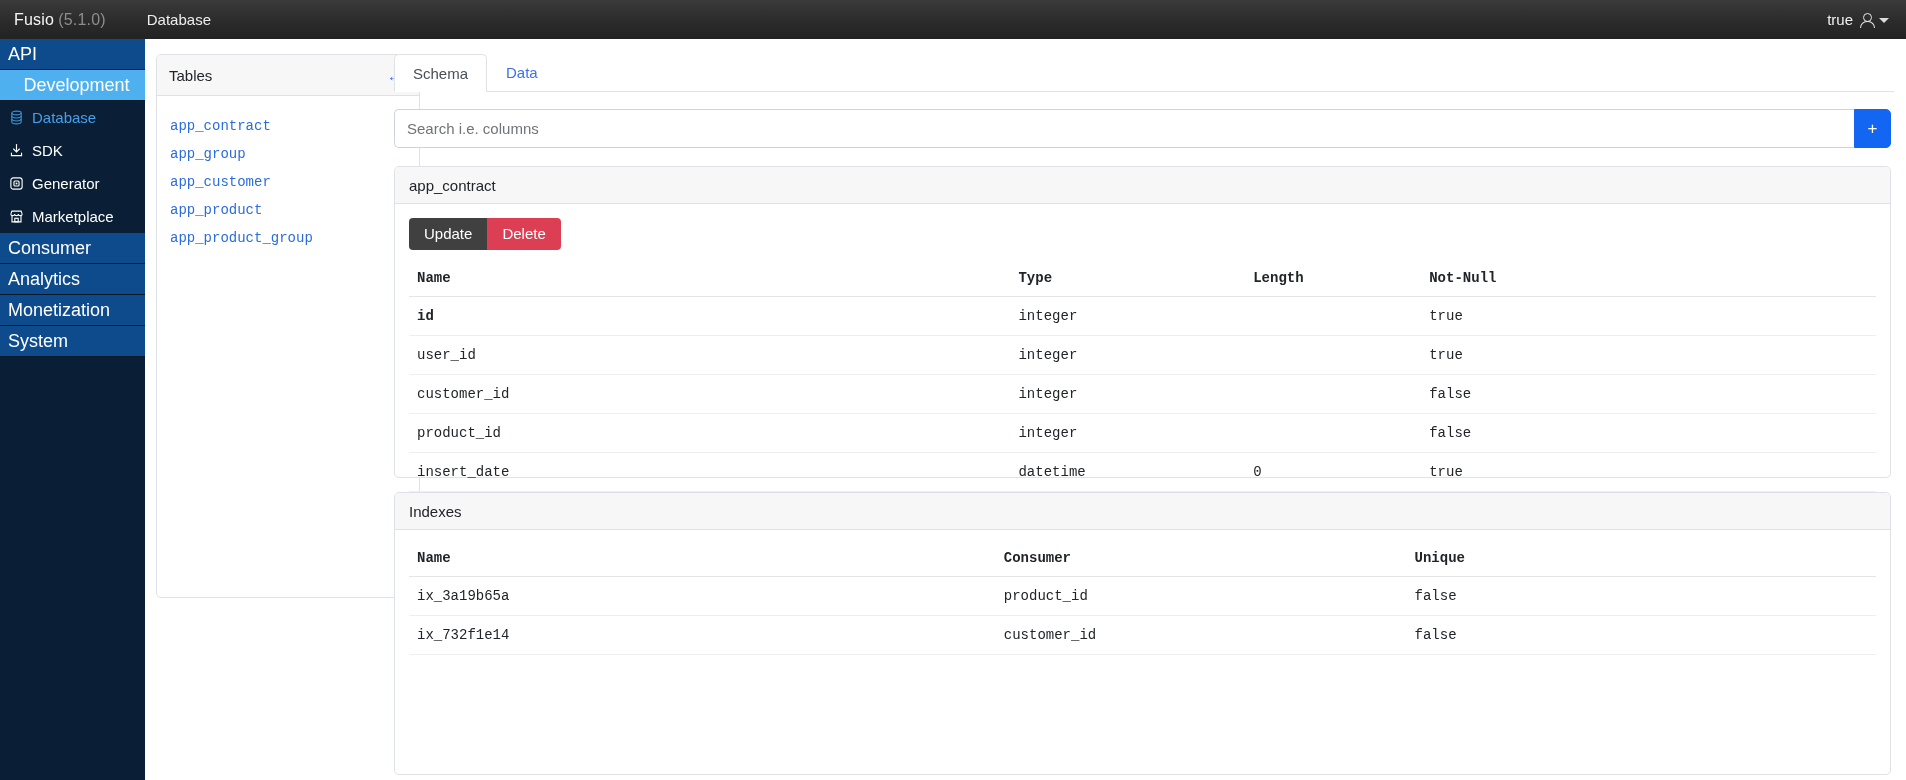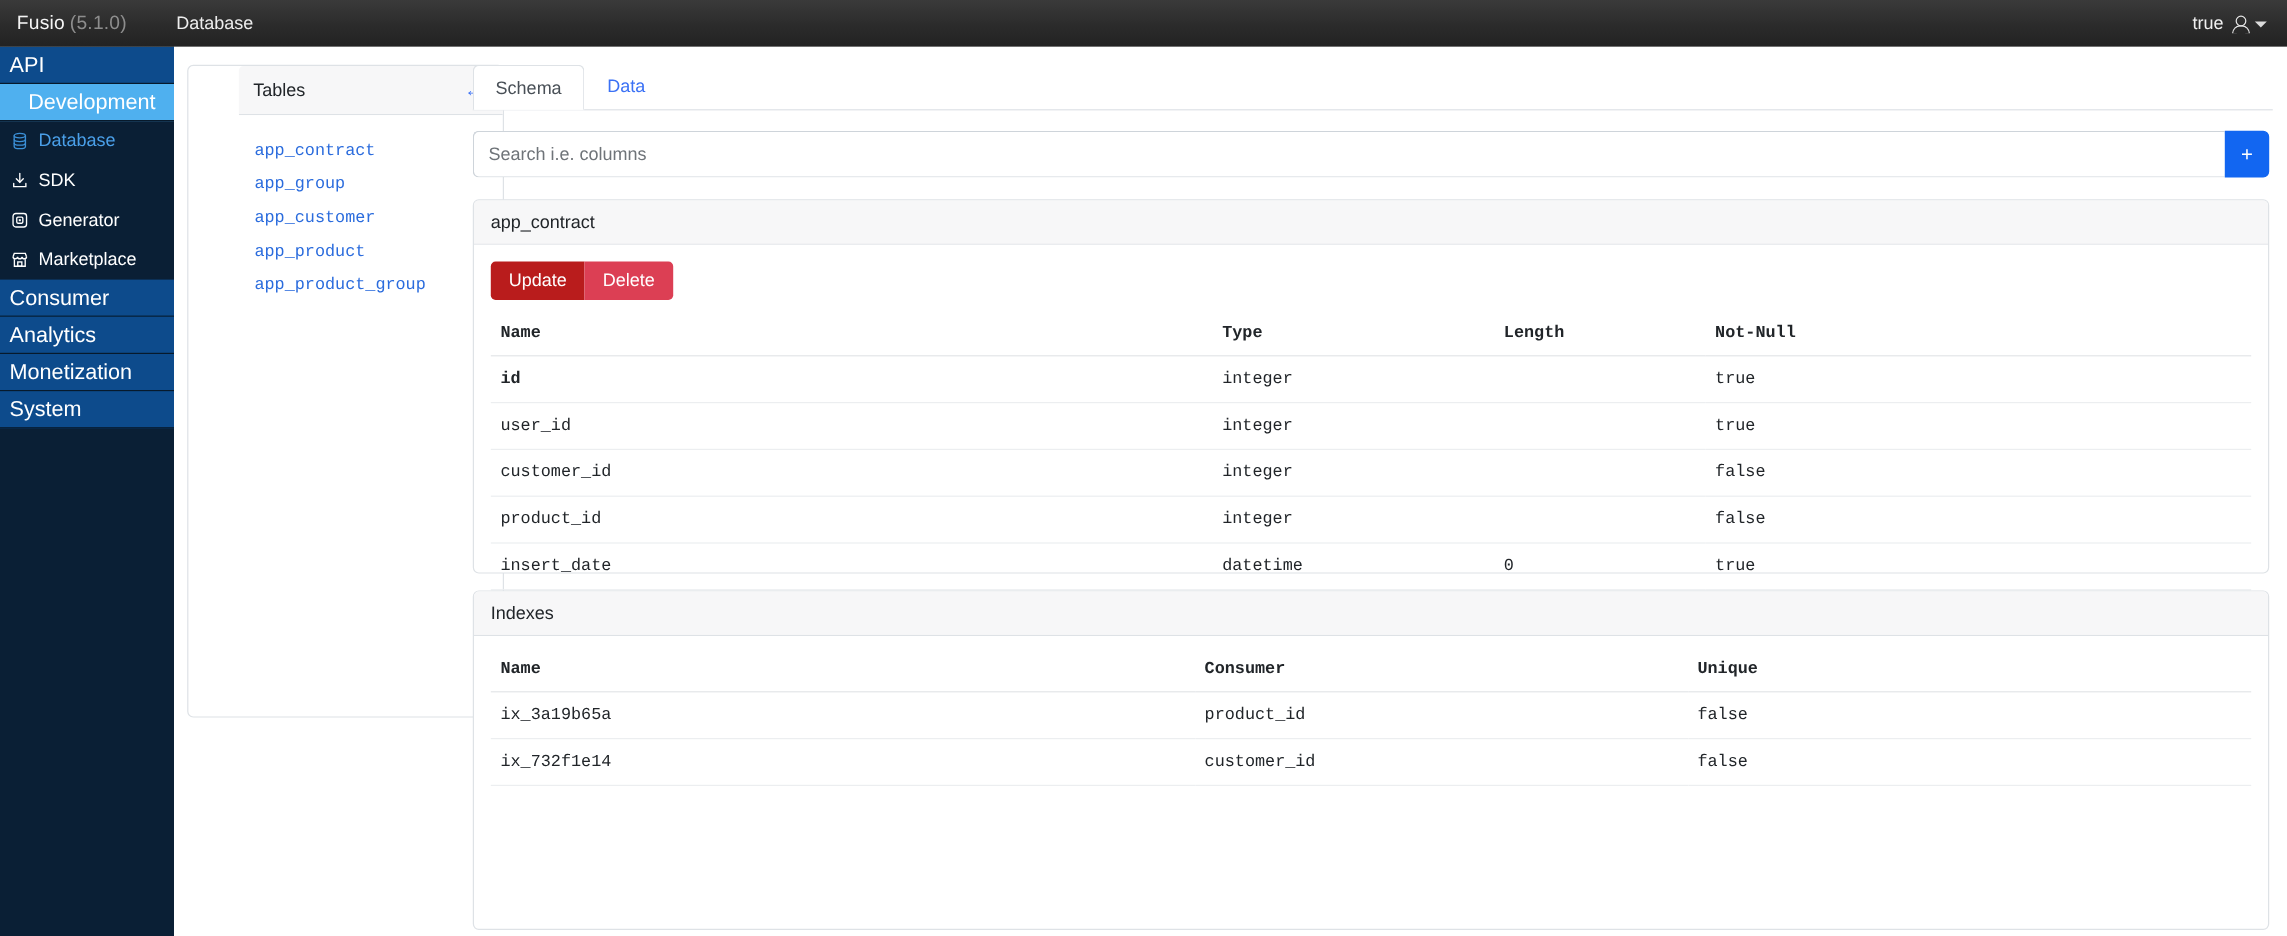--- a/index.html
+++ b/index.html
@@ -98,21 +98,20 @@
     background: #ffffff;
   }
 
   
   .tables-card {
     position: absolute; left: 11px; top: 15px;
     width: 264px; height: 544px;
     border: 1px solid #dee2e6;
     border-radius: 5px;
     background: #ffffff;
-    padding-left: 42px;
   }
   .tables-head {
     height: 41px;
     background: #f7f7f8;
     border-bottom: 1px solid #dee2e6;
     border-radius: 4px 4px 0 0;
     display: flex; align-items: center;
     padding: 0 12px;
   }
   .tables-head .title { font-size: 15px; color: #212529; }
@@ -220,21 +219,21 @@
   .btn {
     height: 32px;
     padding: 0 15px;
     border: none;
     font-size: 15px;
     color: #fff;
     cursor: pointer;
     font-family: "Liberation Sans", sans-serif;
     line-height: 32px;
   }
-  .btn-update { background: #b91c1c; border-radius: 4px 0 0 4px; }
+  .btn-update { background: #404040; border-radius: 4px 0 0 4px; }
   .btn-delete { background: #dc3f54; border-radius: 0 4px 4px 0; }
 
   table.grid { width: 100%; border-collapse: collapse; table-layout: fixed; }
   table.grid th {
     text-align: left;
     font-family: "Liberation Mono", monospace;
     font-size: 14px;
     font-weight: bold;
     color: #212529;
     padding: 6px 8px 10px 8px;

